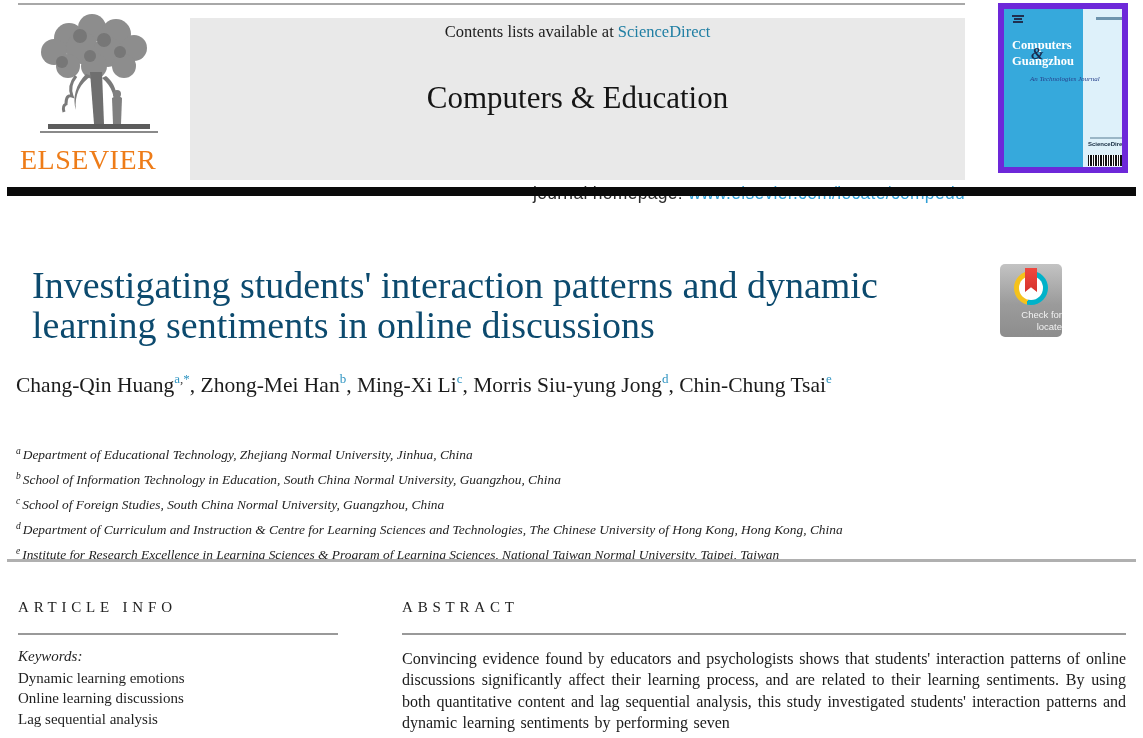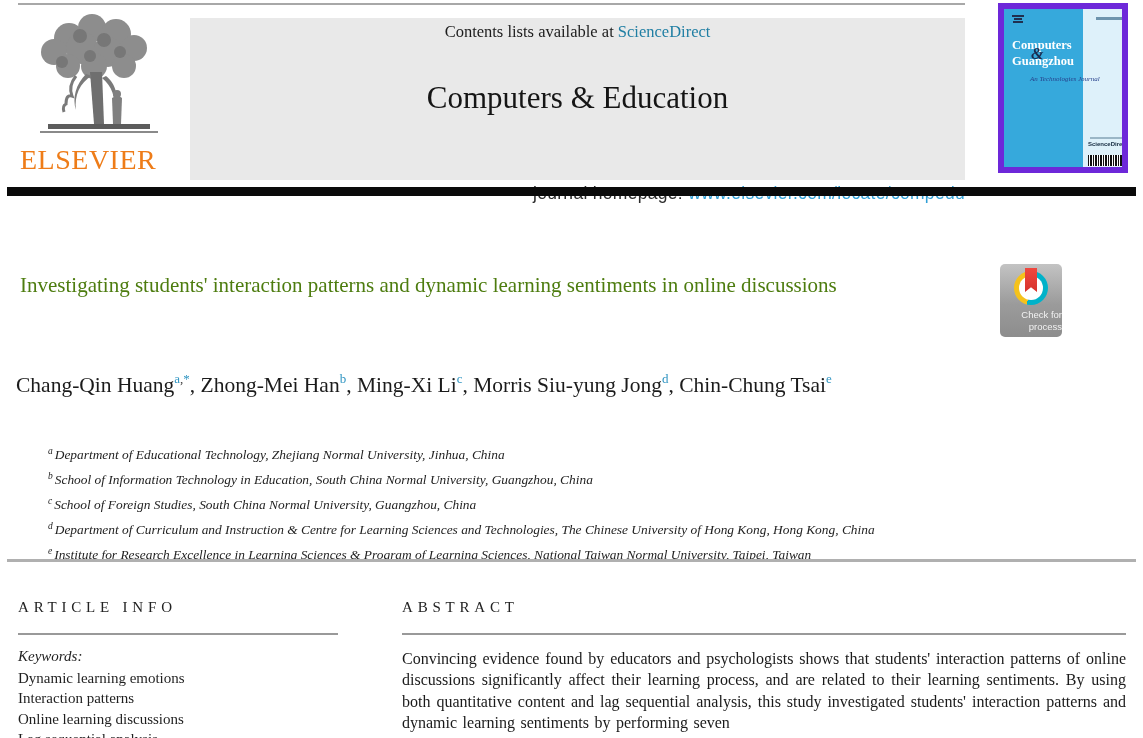--- a/index.html
+++ b/index.html
@@ -38,42 +38,42 @@
   .cover-imprint-line { left:86px; top:128px; width:32px; height:2px; background:#9ab6c6; }
   .cover-imprint { left:84px; top:132px; width:36px; text-align:center; font-size:6px; font-weight:bold;
                    color:#13293f; font-family:"Liberation Sans", sans-serif; }
   .cover-barcode { left:84px; top:146px; width:38px; height:11px;
     background:repeating-linear-gradient(90deg,#111 0 1px,#fff 1px 2px,#111 2px 4px,#fff 4px 5px); }
 
   
   .black-bar { left:7px; top:187px; width:1129px; height:9px; background:#0a0a0a; }
 
   
-  .article-title { left:20px; top:265px; width:952px; font-size:21px; line-height:40px; color:#4d7c0f; }
+  .article-title { left:32px; top:265px; width:952px; font-size:38px; line-height:40px; color:#0c4a6e; }
 
   
   .badge { left:1000px; top:264px; width:62px; height:73px; border-radius:5px;
            background:linear-gradient(180deg,#c3c3c3 0%,#9b9b9b 55%,#8d8d8d 100%); }
   .badge-ring { left:14px; top:7px; width:34px; height:34px; border-radius:50%;
                 background:conic-gradient(from 15deg,#00b2c9 0 50%,#f5c21b 50% 100%); }
   .badge-ring-inner { left:5px; top:5px; width:24px; height:24px; border-radius:50%; background:#ffffff; }
   .badge-bookmark { left:25px; top:4px; width:12px; height:24px;
                     background:linear-gradient(180deg,#f0483f,#d6322b);
                     clip-path:polygon(0 0,100% 0,100% 100%,50% 80%,0 100%); }
   .badge-text { left:0; top:45px; width:100%; text-align:right;
                 font-family:"Liberation Sans", sans-serif; font-size:9.5px; line-height:11.5px; color:#f2f2f2; }
 
   
   .authors { left:16px; top:366px; width:845px; font-size:21.5px; line-height:27.5px; color:#1b1b1b; }
   .authors sup { font-size:13px; position:relative; top:-1px; }
   .sup-link { color:#3095c2; }
   .sup-dark { color:#3a3a3a; }
 
   
-  .affiliations { left:16px; top:441px; font-size:13.4px; line-height:20.4px; font-style:italic; color:#222;margin-left:32px; }
+  .affiliations { left:16px; top:441px; font-size:13.4px; line-height:20.4px; font-style:italic; color:#222; }
   .affiliations sup { font-size:9.5px; margin-right:2px; }
 
   
   .sep-rule { left:7px; top:559px; width:1129px; height:2.5px; background:#b0b0b0; }
 
   
   .col-heading { font-size:15px; letter-spacing:0.32em; color:#222; }
   .info-heading { left:18px; top:599px; }
   .abstract-heading { left:402px; top:599px; }
   .info-rule { left:18px; top:633px; width:320px; height:2px; background:#999; }
@@ -152,21 +152,21 @@
 
 <h1 class="abs article-title" style="font-weight:400;">Investigating students' interaction patterns and dynamic learning sentiments in online discussions</h1>
 
 <div class="abs badge">
   <div class="abs badge-ring">
     <div class="abs badge-ring-inner"></div>
   </div>
   <div class="abs badge-bookmark"></div>
   <div class="abs badge-text">
     <div>Check for</div>
-    <div>process</div>
+    <div>locate</div>
   </div>
 </div>
 
 <div class="abs authors">
   <span>Chang-Qin Huang</span><sup><span class="sup-link">a</span><span class="sup-dark">,</span><span class="sup-link">*</span></sup><span>, </span><span>Zhong-Mei Han</span><sup class="sup-link">b</sup><span>, </span><span>Ming-Xi Li</span><sup class="sup-link">c</sup><span>, </span><span>Morris Siu-yung Jong</span><sup class="sup-link">d</sup><span>,</span>
   <span>Chin-Chung Tsai</span><sup class="sup-link">e</sup>
 </div>
 
 <div class="abs affiliations">
   <div><sup>a</sup><span>Department of Educational Technology, Zhejiang Normal University, Jinhua, China</span></div>
@@ -176,20 +176,19 @@
   <div><sup>e</sup><span>Institute for Research Excellence in Learning Sciences &amp; Program of Learning Sciences, National Taiwan Normal University, Taipei, Taiwan</span></div>
 </div>
 
 <div class="abs sep-rule"></div>
 
 <div class="abs col-heading info-heading">ARTICLE INFO</div>
 <div class="abs info-rule"></div>
 <div class="abs keywords-label">Keywords:</div>
 <div class="abs keywords-list">
   <div>Dynamic learning emotions</div>
-  <div>Interaction patterns</div>
   <div>Online learning discussions</div>
   <div>Lag sequential analysis</div>
 </div>
 
 <div class="abs col-heading abstract-heading">ABSTRACT</div>
 <div class="abs abstract-rule"></div>
 <div class="abs abstract-text">Convincing evidence found by educators and psychologists shows that students' interaction patterns of online discussions significantly affect their learning process, and are related to their learning sentiments. By using both quantitative content and lag sequential analysis, this study investigated students' interaction patterns and dynamic learning sentiments by performing seven</div>
 
 </body></html>

